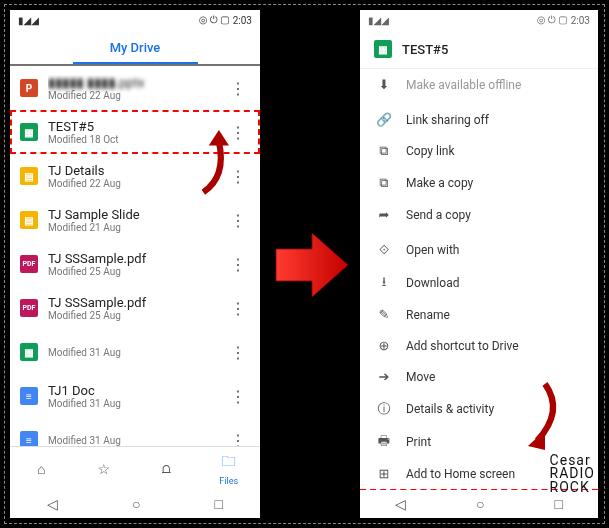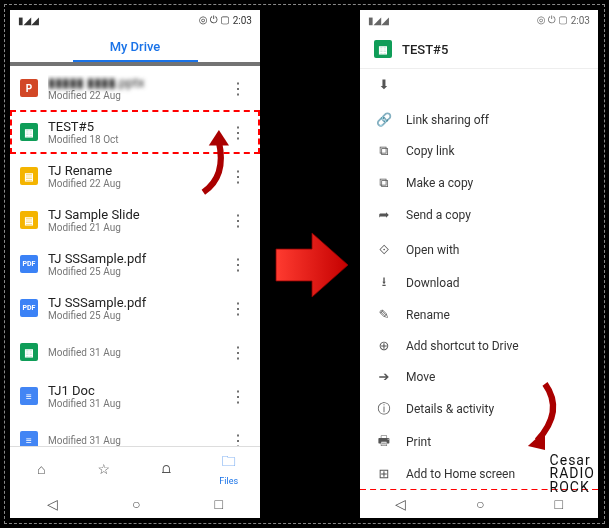--- a/index.html
+++ b/index.html
@@ -3,32 +3,32 @@
 <meta charset="utf-8">
 <style>
 *{box-sizing:border-box;margin:0;padding:0;font-family:Roboto,Arial,sans-serif}
 body{background:#000;width:609px;height:528px;position:relative;overflow:hidden}
 .frame{position:absolute;border:1px dashed #888}
 .phone{position:absolute;background:#fff;display:flex;flex-direction:column}
 .phone-left{left:10px;top:10px;width:250px;height:508px}
 .phone-right{left:360px;top:10px;width:238px;height:508px}
 .statusbar{height:20px;display:flex;justify-content:space-between;align-items:center;padding:0 8px;font-size:10px;color:#333}
 .statusbar .left,.statusbar .right{display:flex;gap:3px;align-items:center}
-.tabs{display:flex;height:36px;border-bottom:4px solid #737373}
+.tabs{display:flex;height:36px;border-bottom:2px solid #737373}
 .tab{flex:1;display:flex;align-items:center;justify-content:center;font-size:13px;color:#555;position:relative}
 .tab.active{color:#1a73e8;font-weight:500}
 .tab.active::after{content:"";position:absolute;bottom:0;left:25%;width:50%;height:2px;background:#1a73e8}
 .filelist{flex:1;overflow:hidden}
 .filerow{display:flex;align-items:center;padding:8px 10px;gap:10px;height:44px}
 .filerow.highlight{outline:2px dashed red;outline-offset:-2px}
 .ficon{width:18px;height:18px;display:flex;align-items:center;justify-content:center;font-size:10px;font-weight:bold;color:#fff;border-radius:2px}
 .ic-pptx{background:#d24726}
 .ic-sheet{background:#0f9d58}
 .ic-slide{background:#f4b400}
-.ic-pdf{background:#3b82f6;font-size:7px}
+.ic-pdf{background:#be185d;font-size:7px}
 .ic-doc{background:#4285f4}
 .finfo{flex:1;display:flex;flex-direction:column;justify-content:center;overflow:hidden}
 .fname{font-size:13px;color:#222;white-space:nowrap;overflow:hidden;text-overflow:ellipsis}
 .fname.blur{filter:blur(2px)}
 .fmod{font-size:10px;color:#777}
 .more{font-size:16px;color:#555;padding:0 4px}
 .bottomnav{height:44px;border-top:1px solid #ddd;display:flex}
 .bnitem{flex:1;display:flex;flex-direction:column;align-items:center;justify-content:center;font-size:9px;color:#555;gap:1px}
 .bnitem.active{color:#1a73e8}
 .bnitem .bnicon{font-size:14px}
@@ -80,21 +80,21 @@
         <div class="ficon ic-sheet">▦</div>
         <div class="finfo">
           <div class="fname">TEST#5</div>
           <div class="fmod">Modified 18 Oct</div>
         </div>
         <div class="more">⋮</div>
       </div>
       <div class="filerow">
         <div class="ficon ic-slide">▤</div>
         <div class="finfo">
-          <div class="fname">TJ Rename</div>
+          <div class="fname">TJ Details</div>
           <div class="fmod">Modified 22 Aug</div>
         </div>
         <div class="more">⋮</div>
       </div>
       <div class="filerow">
         <div class="ficon ic-slide">▤</div>
         <div class="finfo">
           <div class="fname">TJ Sample Slide</div>
           <div class="fmod">Modified 21 Aug</div>
         </div>
@@ -171,20 +171,21 @@
         <span>2:03</span>
       </div>
   </div>
   <div class="sheet-header">
     <div class="ficon ic-sheet">▦</div>
     <div class="sheet-title">TEST#5</div>
   </div>
   <div class="menu" id="menu">
       <div class="mitem faded">
         <span class="micon">⬇</span>
+        <span>Make available offline</span>
       </div>
       <div class="msep"></div>
       <div class="mitem">
         <span class="micon">🔗</span>
         <span>Link sharing off</span>
       </div>
       <div class="mitem">
         <span class="micon">⧉</span>
         <span>Copy link</span>
       </div>

